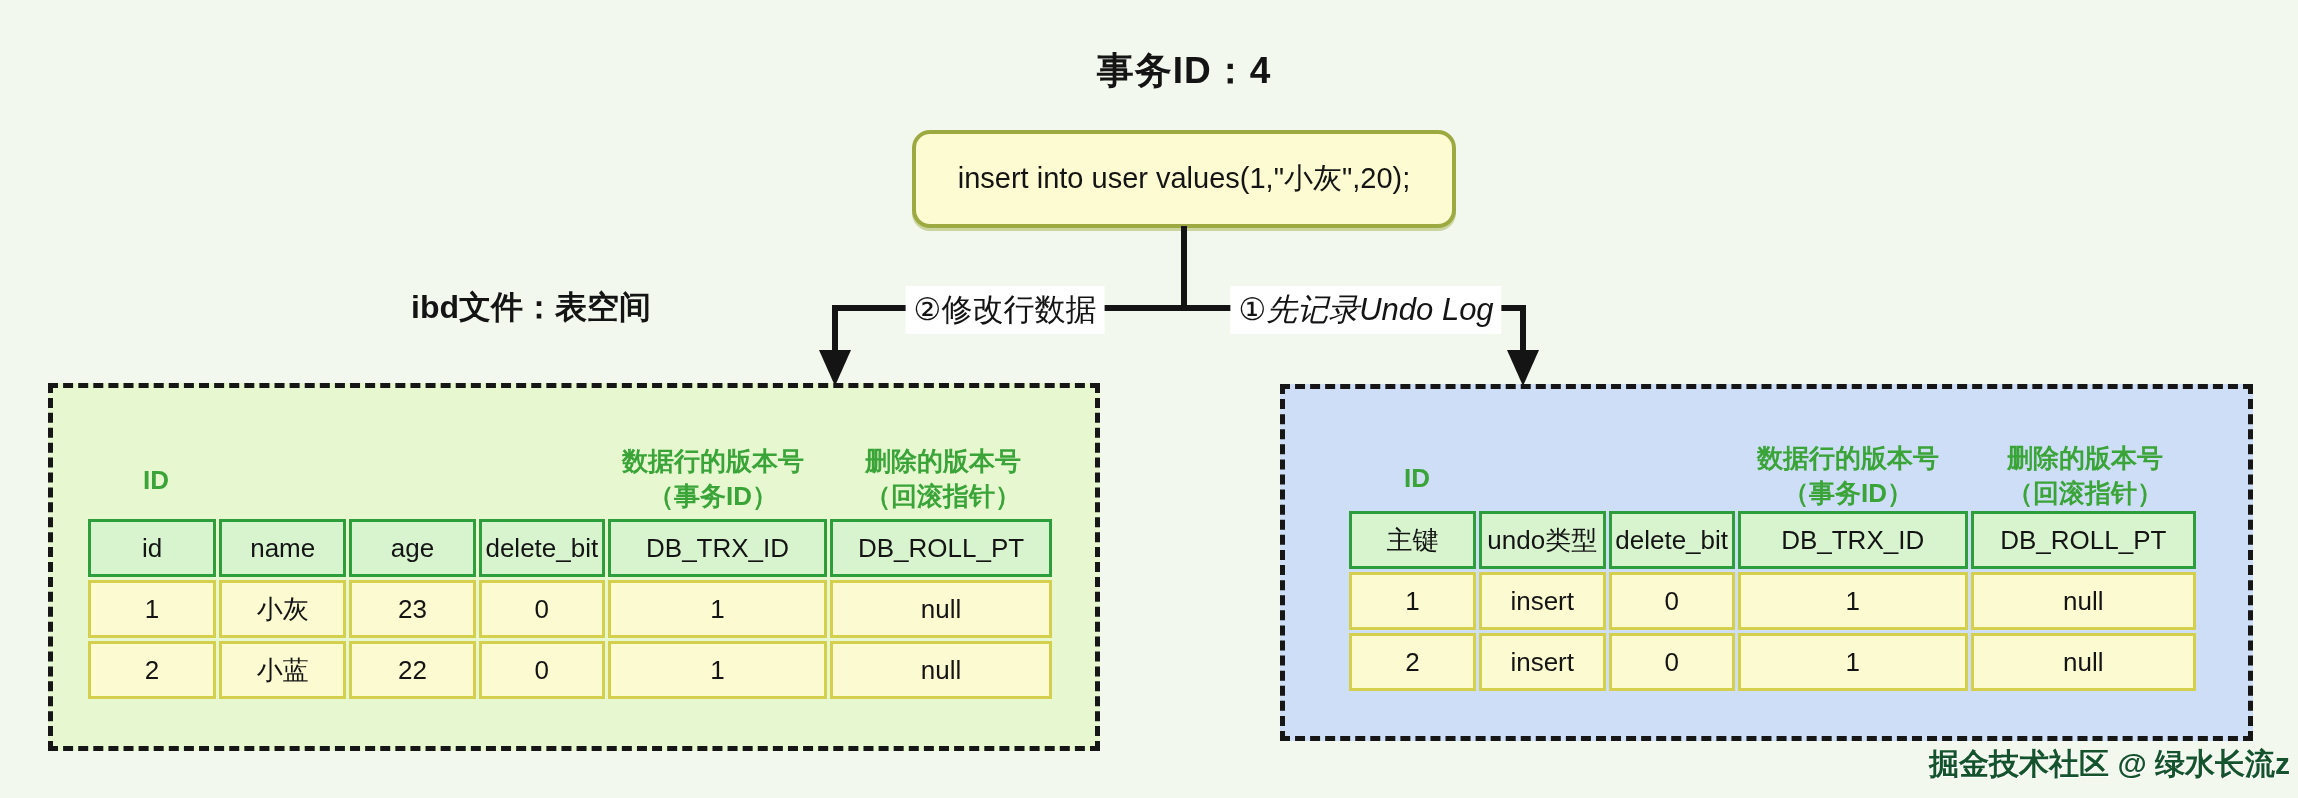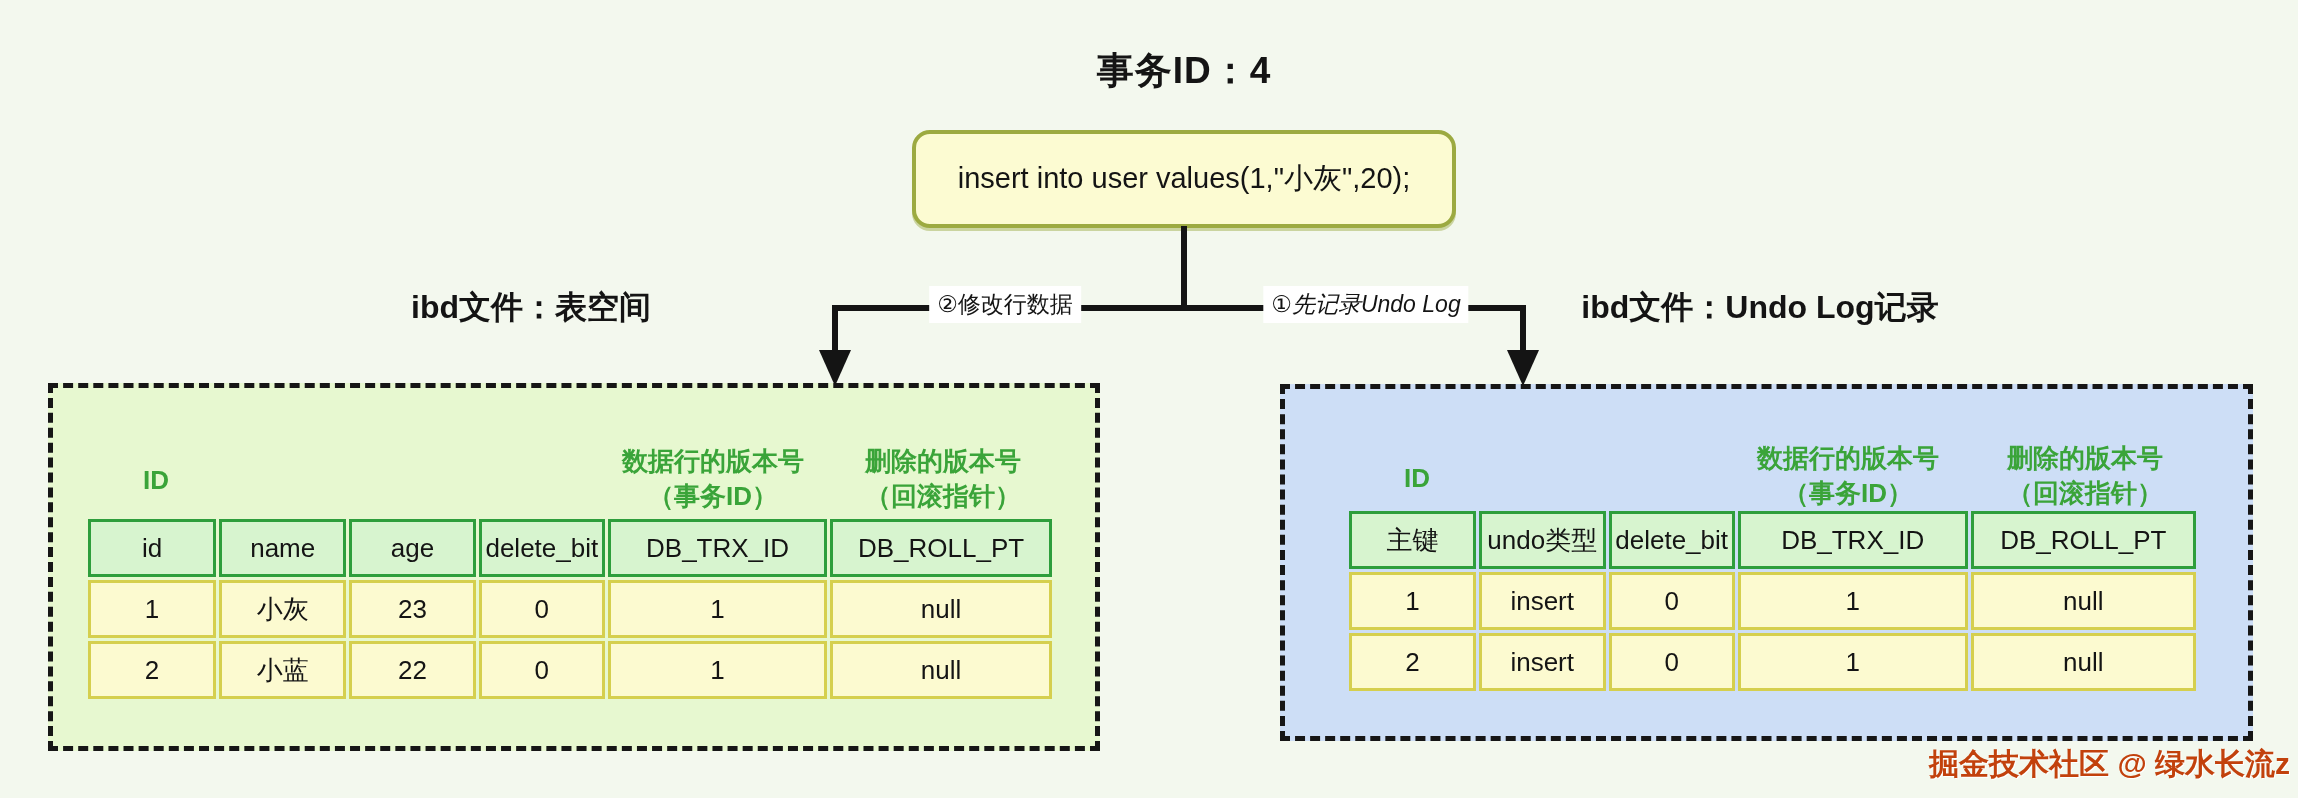--- a/index.html
+++ b/index.html
@@ -26,21 +26,21 @@
     display:flex;align-items:center;justify-content:center;
     font-size:29px;box-sizing:border-box;
   }
 
   
   svg.connectors{position:absolute;left:0;top:0;width:2298px;height:798px;pointer-events:none;}
 
   
   .edge-label{
     position:absolute;top:286px;transform:translateX(-50%);
-    background:#ffffff;padding:3px 8px;font-size:23px;white-space:nowrap;
+    background:#ffffff;padding:3px 8px;font-size:31px;white-space:nowrap;
   }
   .edge-label.left{left:1005px;}
   .edge-label.right{left:1366px;font-style:italic;}
 
   
   .section-title{
     position:absolute;transform:translateX(-50%);top:286px;
     font-size:32px;font-weight:bold;white-space:nowrap;
   }
   .section-title.left{left:531px;}
@@ -89,21 +89,21 @@
   .tbl-left th:nth-child(6){width:23.8%;}
   .tbl-right th:nth-child(1){width:14.9%;}
   .tbl-right th:nth-child(2){width:14.9%;margin-left:21px;}
   .tbl-right th:nth-child(3){width:14.8%;}
   .tbl-right th:nth-child(4){width:28.0%;}
   .tbl-right th:nth-child(5){width:27.4%;}
 
   
   .watermark{
     position:absolute;right:8px;top:744px;
-    font-size:30px;color:#c2410c;font-weight:bold;
+    font-size:30px;color:#14532d;font-weight:bold;
     text-shadow:1px 1px 0 #ffffff;white-space:nowrap;
   }
 </style>
 </head>
 <body>
 
 <div class="canvas">
 
   <div class="main-title">事务ID：4</div>
 
@@ -117,21 +117,20 @@
     <line x1="835" y1="305" x2="835" y2="354" stroke="#141414" stroke-width="6"></line>
     <polygon points="819,350 851,350 835,386" fill="#141414"></polygon>
     <line x1="1523" y1="305" x2="1523" y2="354" stroke="#141414" stroke-width="6"></line>
     <polygon points="1507,350 1539,350 1523,386" fill="#141414"></polygon>
   </svg>
 
   <div class="edge-label left">②修改行数据</div>
   <div class="edge-label right">①先记录Undo Log</div>
 
   <div class="section-title left">ibd文件：表空间</div>
-  <div class="section-title right">ibd文件：Undo Log记录</div>
 
   <div class="panel left">
     <div class="ann ann-id">ID</div>
     <div class="ann ann-trx">
       <span>数据行的版本号</span><br>
       <span>（事务ID）</span>
     </div>
     <div class="ann ann-roll">
       <span>删除的版本号</span><br>
       <span>（回滚指针）</span>

